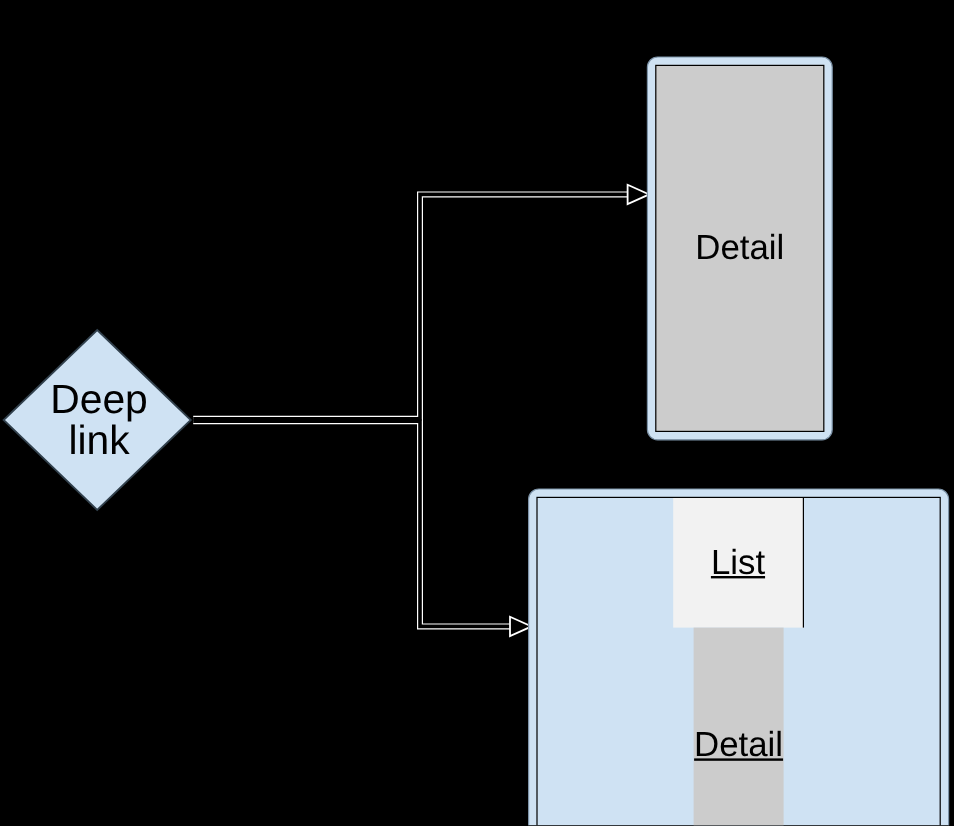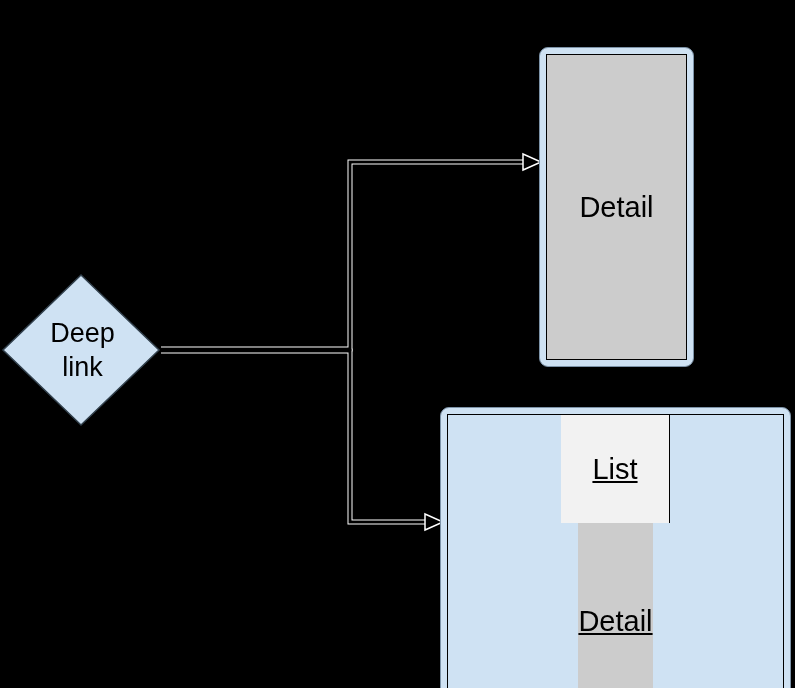--- a/index.html
+++ b/index.html
@@ -56,21 +56,21 @@
   .diamond-label {
     position: absolute;
     left: 0;
     top: 270px;
     width: 165px;
     height: 160px;
     display: flex;
     align-items: center;
     justify-content: center;
     text-align: center;
-    font-size: 27px;
+    font-size: 34px;
     line-height: 34px;
   }
   .screen-container {
     position: absolute;
     background: var(--accent-blue, #cfe2f3);
     border: 1px solid var(--container-outline, #7d93a8);
     border-radius: 9px;
     box-sizing: border-box;
     margin-top: 44px;
   }

